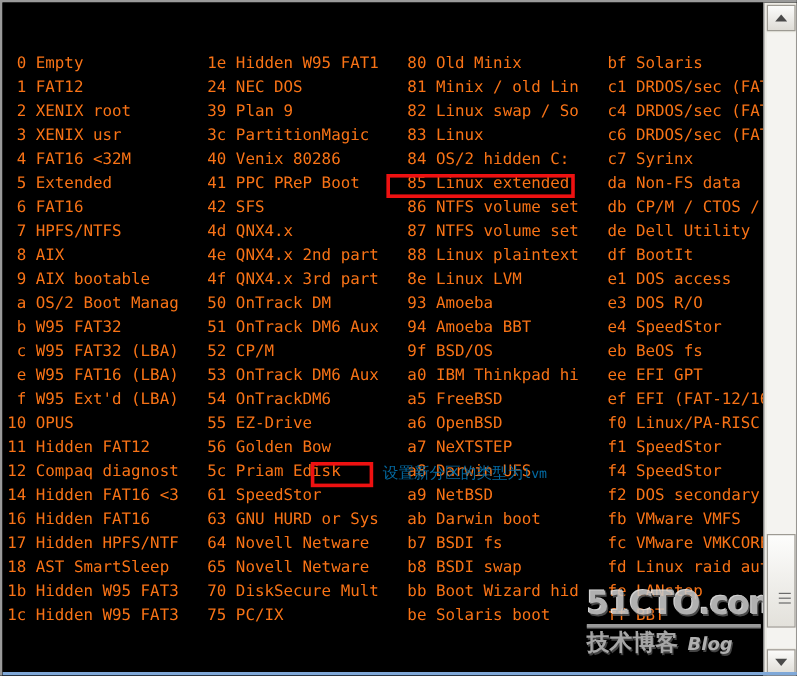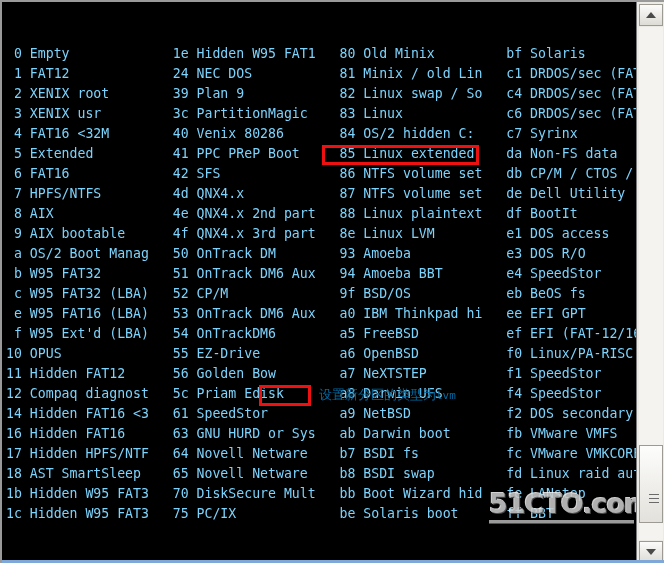--- a/index.html
+++ b/index.html
@@ -25,21 +25,21 @@
     border-bottom: 0;
     overflow: hidden;
   }
   #terminal {
     position: absolute;
     left: 0;
     top: 0;
     width: 634px;
     height: 561px;
     background: #000000;
-    color: #7dd3fc;
+    color: #f97316;
     font-family: "DejaVu Sans Mono", "Liberation Mono", monospace;
     font-size: 13.2px;
     line-height: 20px;
     letter-spacing: 0px;
     padding: 2px 0 0 4px;
     box-sizing: border-box;
     white-space: pre;
     overflow: hidden;
   }
   .tline {
@@ -220,20 +220,24 @@
   </div>
 
   <div class="redbox" id="redbox-lvm"></div>
   <div class="redbox" id="redbox-hex"></div>
 
   <div id="cn-note"><span>设置新分区的类型为</span><span class="small">lvm</span></div>
 
   <div id="watermark">
     <div id="wm-main">51CTO.com</div>
     <div id="wm-rule"></div>
+    <div id="wm-sub">
+      <span>技术博客</span>
+      <span id="wm-blog">Blog</span>
+    </div>
   </div>
 
   <div id="scrollbar">
     <div class="sb-btn" id="sb-up">
       <div class="arrow-up"></div>
     </div>
     <div id="sb-track"></div>
     <div id="sb-thumb"></div>
     <div id="sb-grip">
         <i></i>

